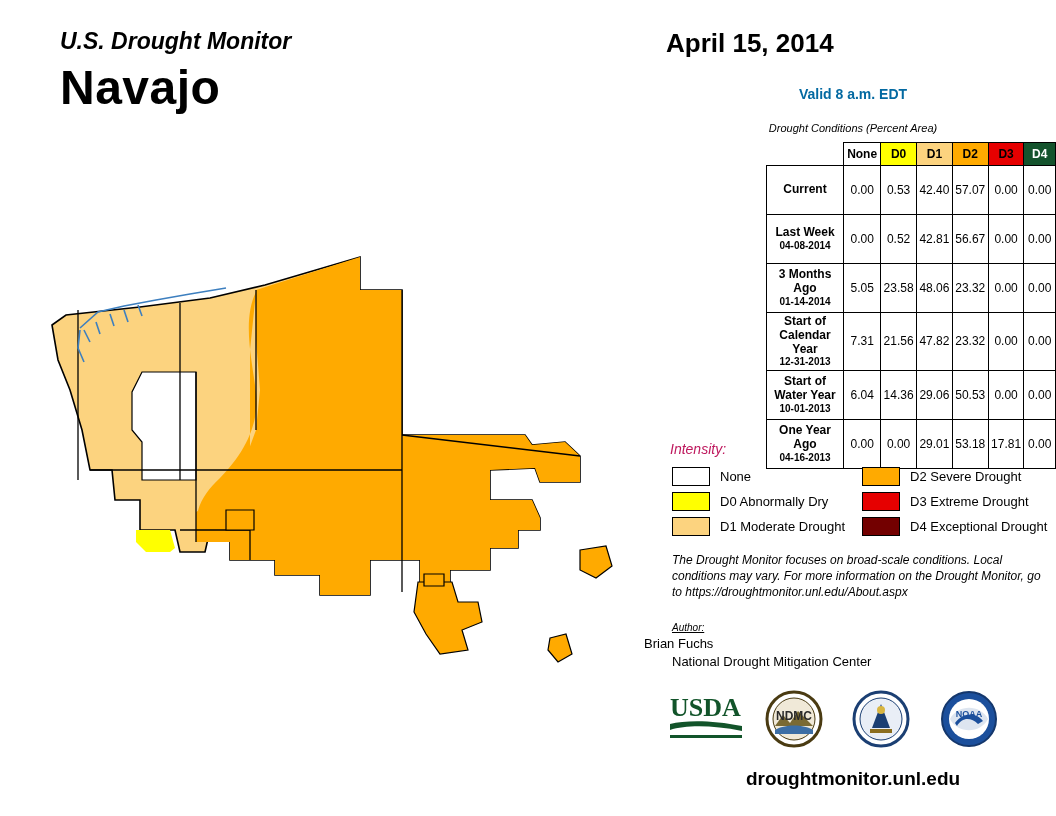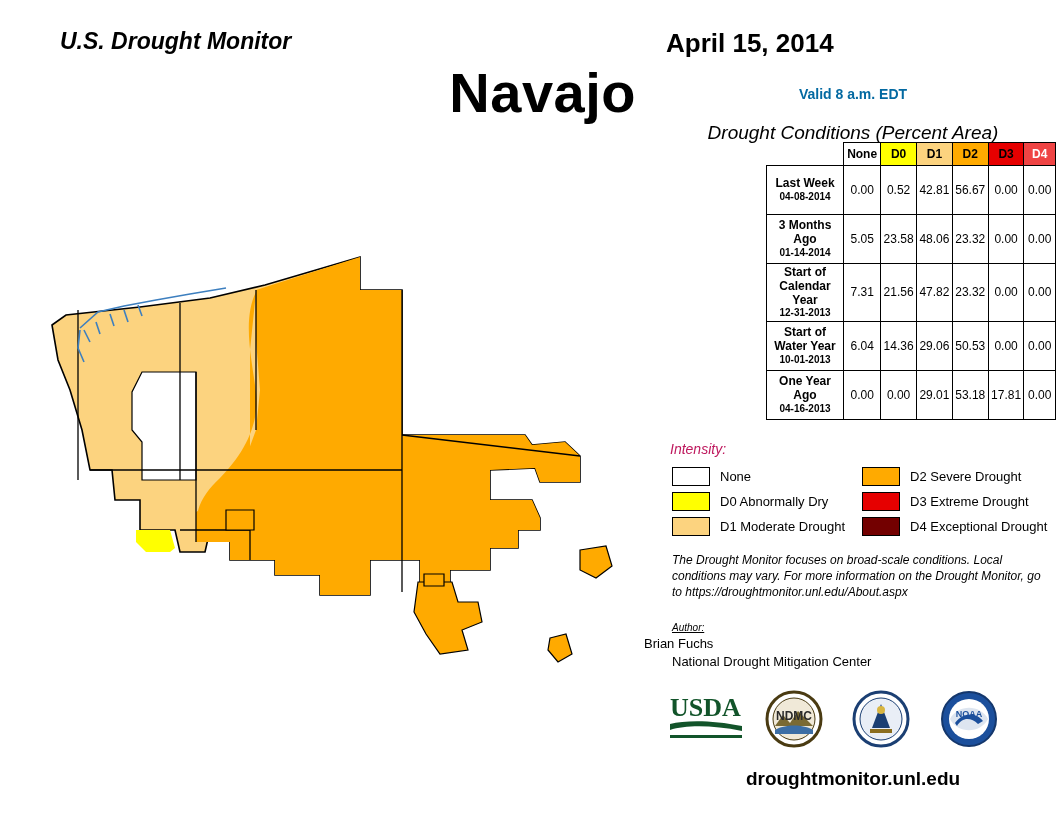--- a/index.html
+++ b/index.html
@@ -26,26 +26,26 @@
     left: 60px;
     top: 28px;
     width: 560px;
     font-style: italic;
     font-weight: bold;
     font-size: 23px;
     color: #000;
   }
   #region-title {
     position: absolute;
-    left: 76px;
+    left: 60px;
     top: 60px;
     width: 560px;
-    text-align: right;
-    font-weight: bold;
-    font-size: 56px;
+    text-align: left;
+    font-weight: bold;
+    font-size: 48px;
     color: #000;
     letter-spacing: 0.5px;
   }
 
   
   #date-title {
     position: absolute;
     left: 666px;
     top: 28px;
     width: 374px;
@@ -76,21 +76,21 @@
   }
 
   
   #table-caption {
     position: absolute;
     left: 666px;
     top: 122px;
     width: 374px;
     text-align: center;
     font-style: italic;
-    font-size: 19px;
+    font-size: 11px;
     color: #000;
   }
   #drought-table {
     position: absolute;
     left: 766px;
     top: 142px;
     border-collapse: collapse;
     font-size: 12px;
   }
   #drought-table td, #drought-table th {
@@ -105,21 +105,21 @@
     width: 44px;
     font-size: 12px;
     font-weight: bold;
     color: #000;
   }
   #drought-table .hdr.none-h { background: #ffffff; width: 48px; }
   #drought-table .hdr.d0-h { background: #ffff00; }
   #drought-table .hdr.d1-h { background: #fcd37f; }
   #drought-table .hdr.d2-h { background: #ffaa00; }
   #drought-table .hdr.d3-h { background: #e60000; color: #000; }
-  #drought-table .hdr.d4-h { background: #ef4444; color: #ffffff; }
+  #drought-table .hdr.d4-h { background: #14532d; color: #ffffff; }
   #drought-table .corner {
     border: none;
     width: 100px;
     background: transparent;
   }
   #drought-table .rowlab {
     width: 100px;
     height: 44px;
     font-weight: bold;
     font-size: 12px;
@@ -261,20 +261,31 @@
         <tr>
       <td class="corner"></td>
       <td class="hdr none-h">None</td>
       <td class="hdr d0-h">D0</td>
       <td class="hdr d1-h">D1</td>
       <td class="hdr d2-h">D2</td>
       <td class="hdr d3-h">D3</td>
       <td class="hdr d4-h">D4</td>
     </tr>
 
+    <tr>
+      <td class="rowlab">
+        <span>Current</span>
+      </td>
+      <td class="val">0.00</td>
+      <td class="val">0.53</td>
+      <td class="val">42.40</td>
+      <td class="val">57.07</td>
+      <td class="val">0.00</td>
+      <td class="val">0.00</td>
+    </tr>
 
     <tr>
       <td class="rowlab">
         <span>Last Week</span>
         <span class="sub">04-08-2014</span>
       </td>
       <td class="val">0.00</td>
       <td class="val">0.52</td>
       <td class="val">42.81</td>
       <td class="val">56.67</td>

